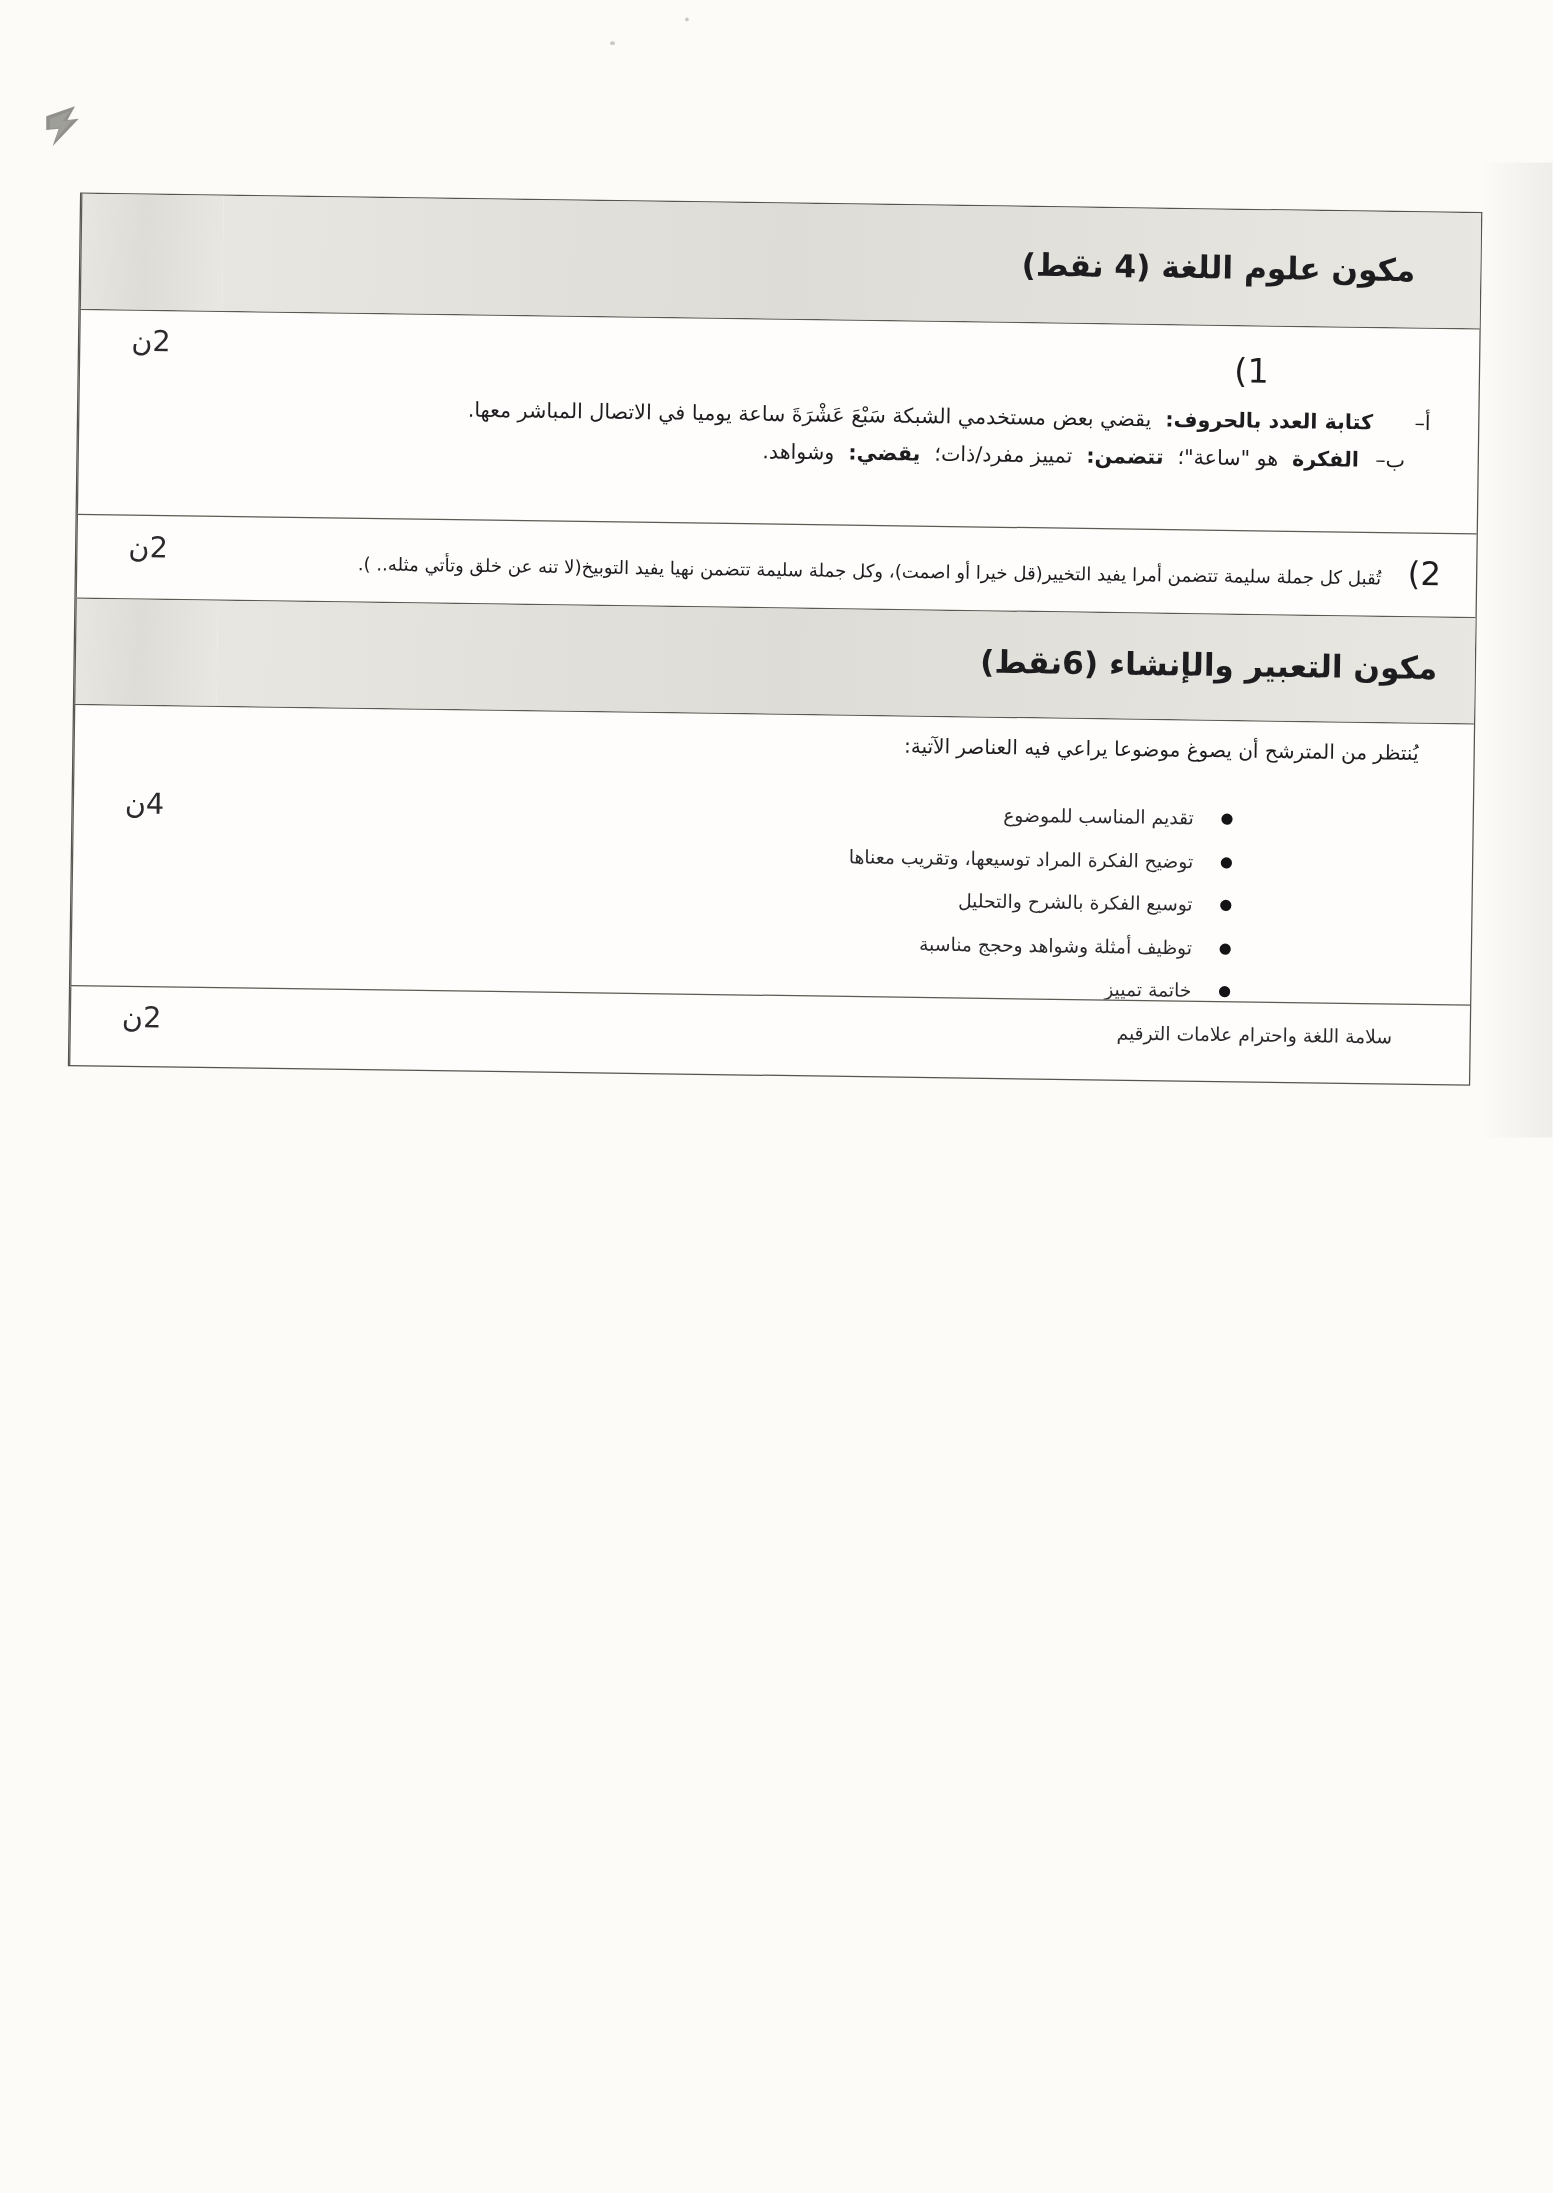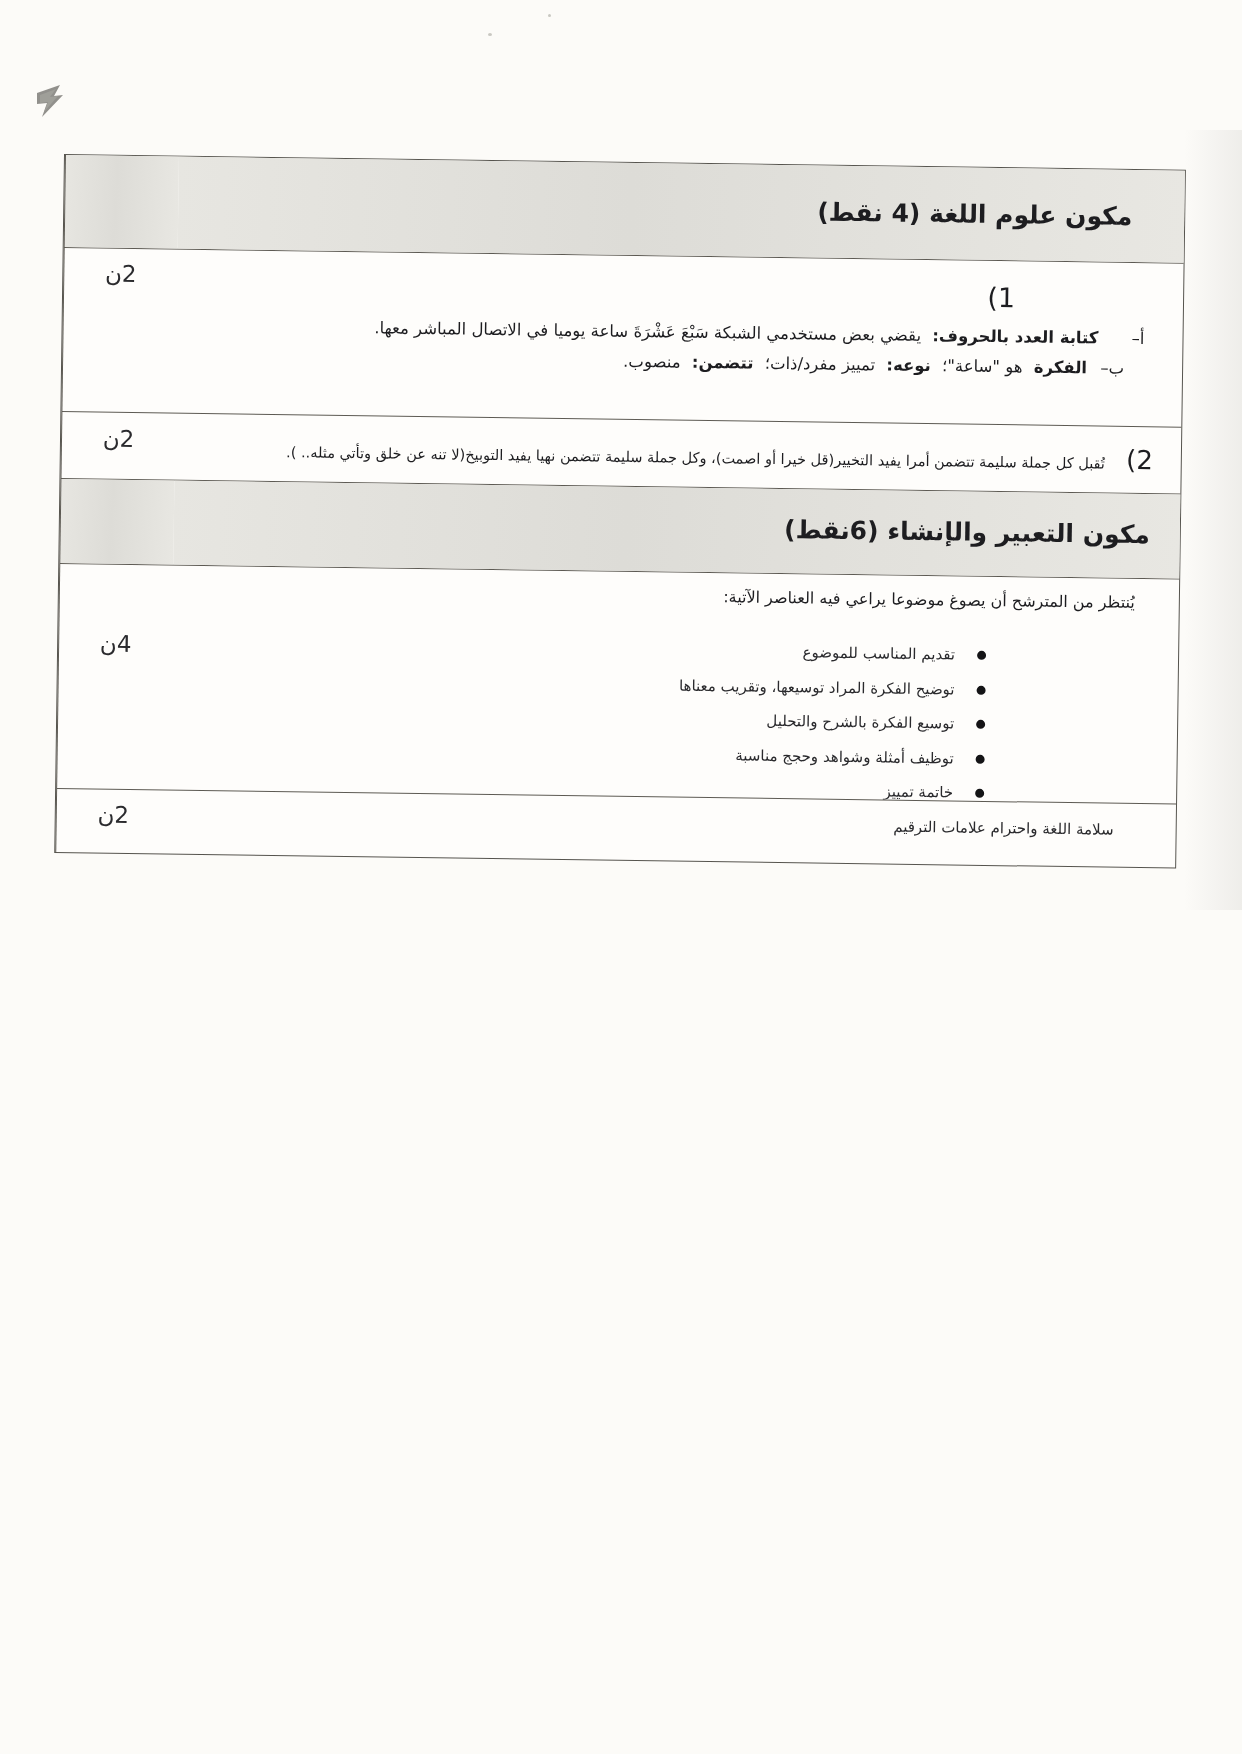--- a/index.html
+++ b/index.html
@@ -99,24 +99,24 @@
       <div class="num-line">1)</div>
       <div class="line-a">
         <span class="marker-a">أ–</span>
         <span class="bold seg">كتابة العدد بالحروف:</span>
         <span>يقضي بعض مستخدمي الشبكة سَبْعَ عَشْرَةَ ساعة يوميا في الاتصال المباشر معها.</span>
       </div>
       <div class="line-b">
         <span class="marker-b">ب–</span>
         <span class="bold seg">الفكرة</span>
         <span class="seg">هو "ساعة"؛</span>
-        <span class="bold seg">نوعه:</span>
+        <span class="bold seg">تتضمن:</span>
         <span class="seg">تمييز مفرد/ذات؛</span>
-        <span class="bold seg">تتضمن:</span>
-        <span>منصوب.</span>
+        <span class="bold seg">يقضي:</span>
+        <span>وشواهد.</span>
       </div>
     </div>
   </div>
 
   <div class="t-row row-b">
     <div class="mark-cell pad-b">2ن</div>
     <div class="content-cell">
       <div class="row-b-line">
         <span class="big-num">2)</span>
         <span class="small-text">تُقبل كل جملة سليمة تتضمن أمرا يفيد التخيير(قل خيرا أو اصمت)، وكل جملة سليمة تتضمن نهيا يفيد التوبيخ(لا تنه عن خلق وتأتي مثله.. ).</span>

